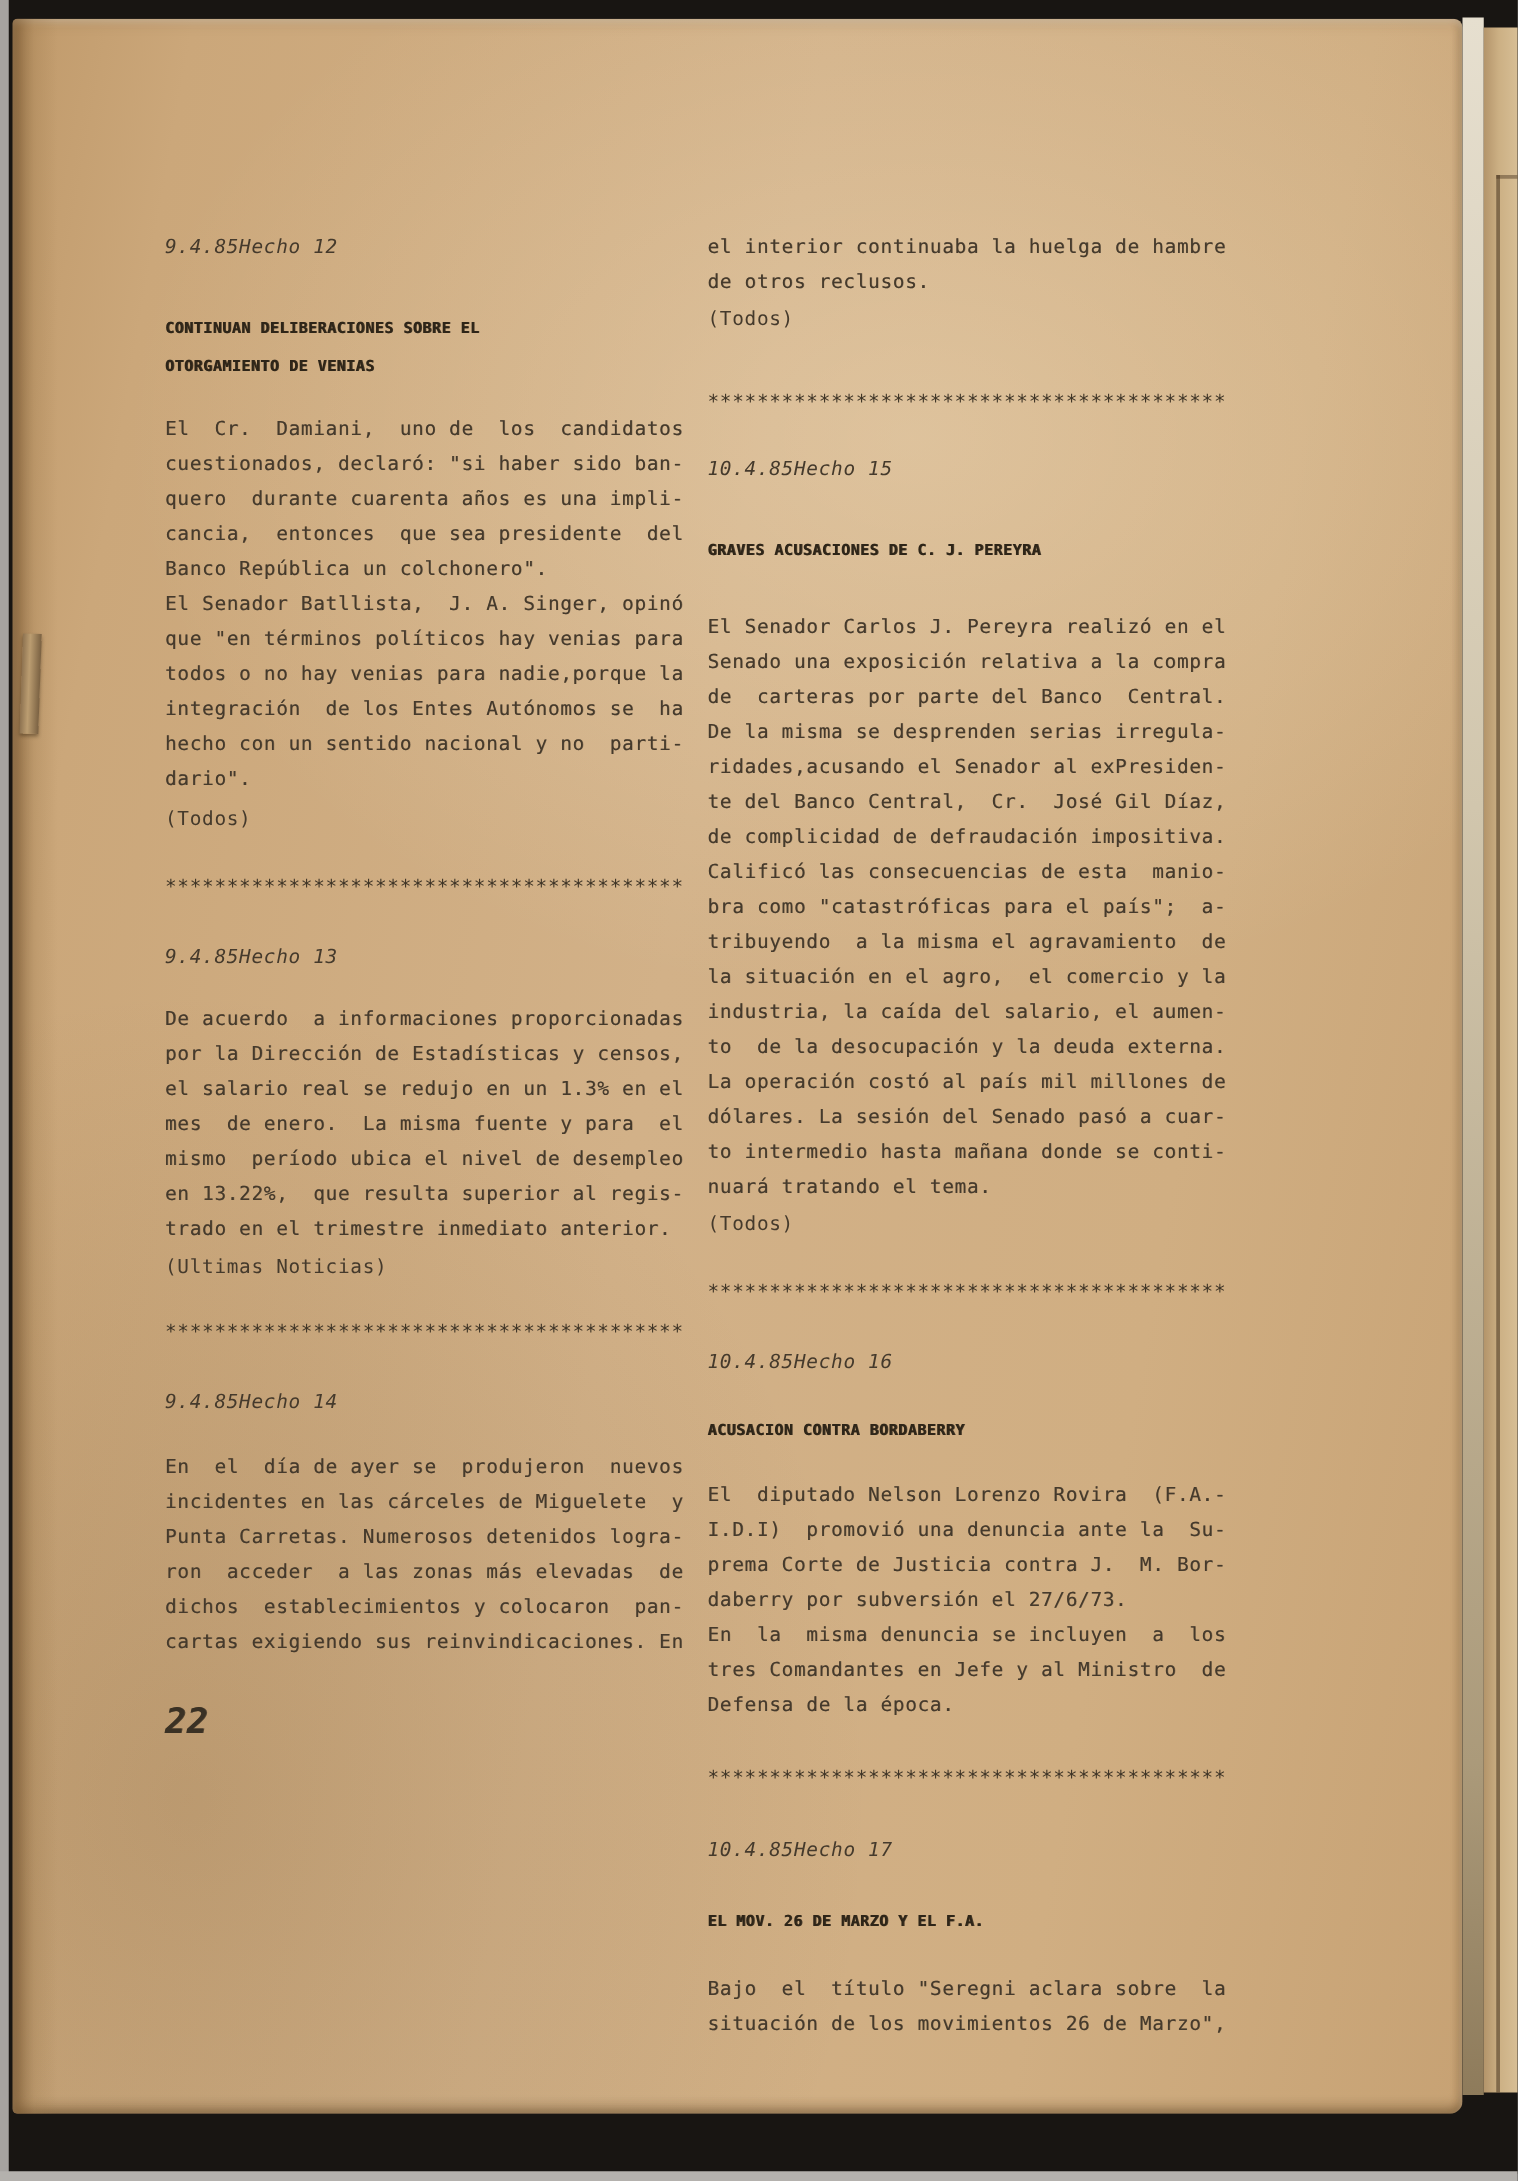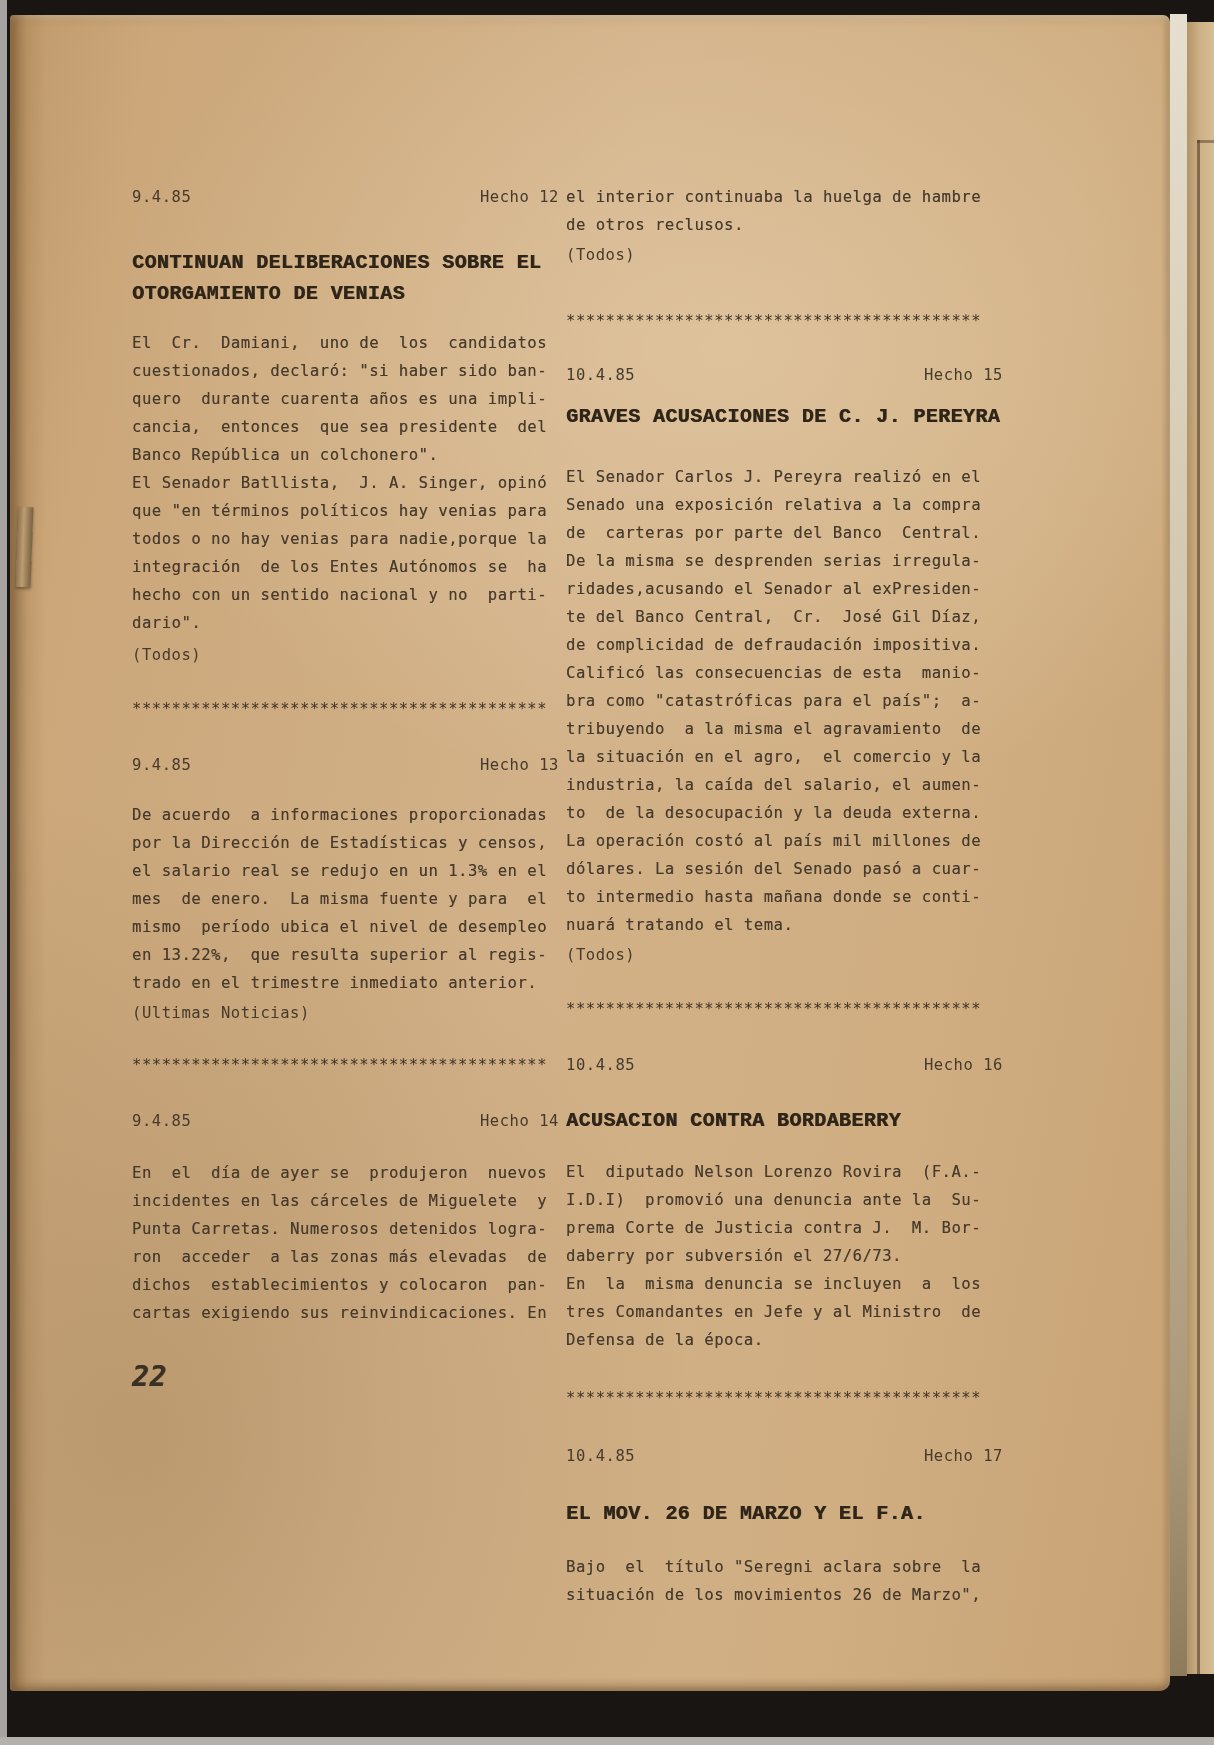--- a/index.html
+++ b/index.html
@@ -47,28 +47,27 @@
   .sliver-line-h{position:absolute;left:10px;top:118px;right:0;height:3px;background:rgba(70,50,30,0.45);}
 
   .col{
     position:absolute;top:168px;
     font-size:15.5px;line-height:28px;letter-spacing:0.55px;
     color:#453a2c;
   }
   .col-left{left:122px;width:427px;}
   .col-right{left:556px;width:437px;}
 
-  .hdr{display:flex;justify-content:space-between;}
+  .hdr{display:flex;justify-content:flex-start;font-style:italic;}
   .hdr span{white-space:pre;}
   .title{
-    margin:0;font-size:20px;font-weight:bold;line-height:31px;
+    margin:0;font-size:12px;font-weight:bold;line-height:31px;
     white-space:pre-wrap;color:#2e2518;
     text-shadow:0.7px 0 0 rgba(46,37,24,0.85);
     letter-spacing:0.4px;
-    font-family:Liberation Mono, monospace;
   }
   p.body{
     margin:0;white-space:pre-wrap;
     text-shadow:0.35px 0 0 rgba(69,58,44,0.5);
   }
   .source{padding-right:46px;}
   .sep{white-space:nowrap;overflow:hidden;color:#3e3426;}
   .pagenum{
     font-size:28px;font-weight:bold;color:#3a3124;
     text-shadow:0.8px 0 0 rgba(58,49,36,0.8);
@@ -140,21 +139,21 @@
     <p class="body">el interior continuaba la huelga de hambre
 de otros reclusos.</p>
     <div class="source" style="margin-top:2px">(Todos)</div>
 
     <div class="sep" style="margin-top:38px">******************************************</div>
 
     <div class="hdr" style="margin-top:26px">
       <span>10.4.85</span>
       <span>Hecho 15</span>
     </div>
-    <h2 class="title" style="margin-top:12px">GRAVES ACUSACIONES DE C. J. PEREYRA</h2>
+    <h2 class="title" style="margin-top:36px">GRAVES ACUSACIONES DE C. J. PEREYRA</h2>
     <p class="body" style="margin-top:31px">El Senador Carlos J. Pereyra realizó en el
 Senado una exposición relativa a la compra
 de  carteras por parte del Banco  Central.
 De la misma se desprenden serias irregula-
 ridades,acusando el Senador al exPresiden-
 te del Banco Central,  Cr.  José Gil Díaz,
 de complicidad de defraudación impositiva.
 Calificó las consecuencias de esta  manio-
 bra como "catastróficas para el país";  a-
 tribuyendo  a la misma el agravamiento  de

